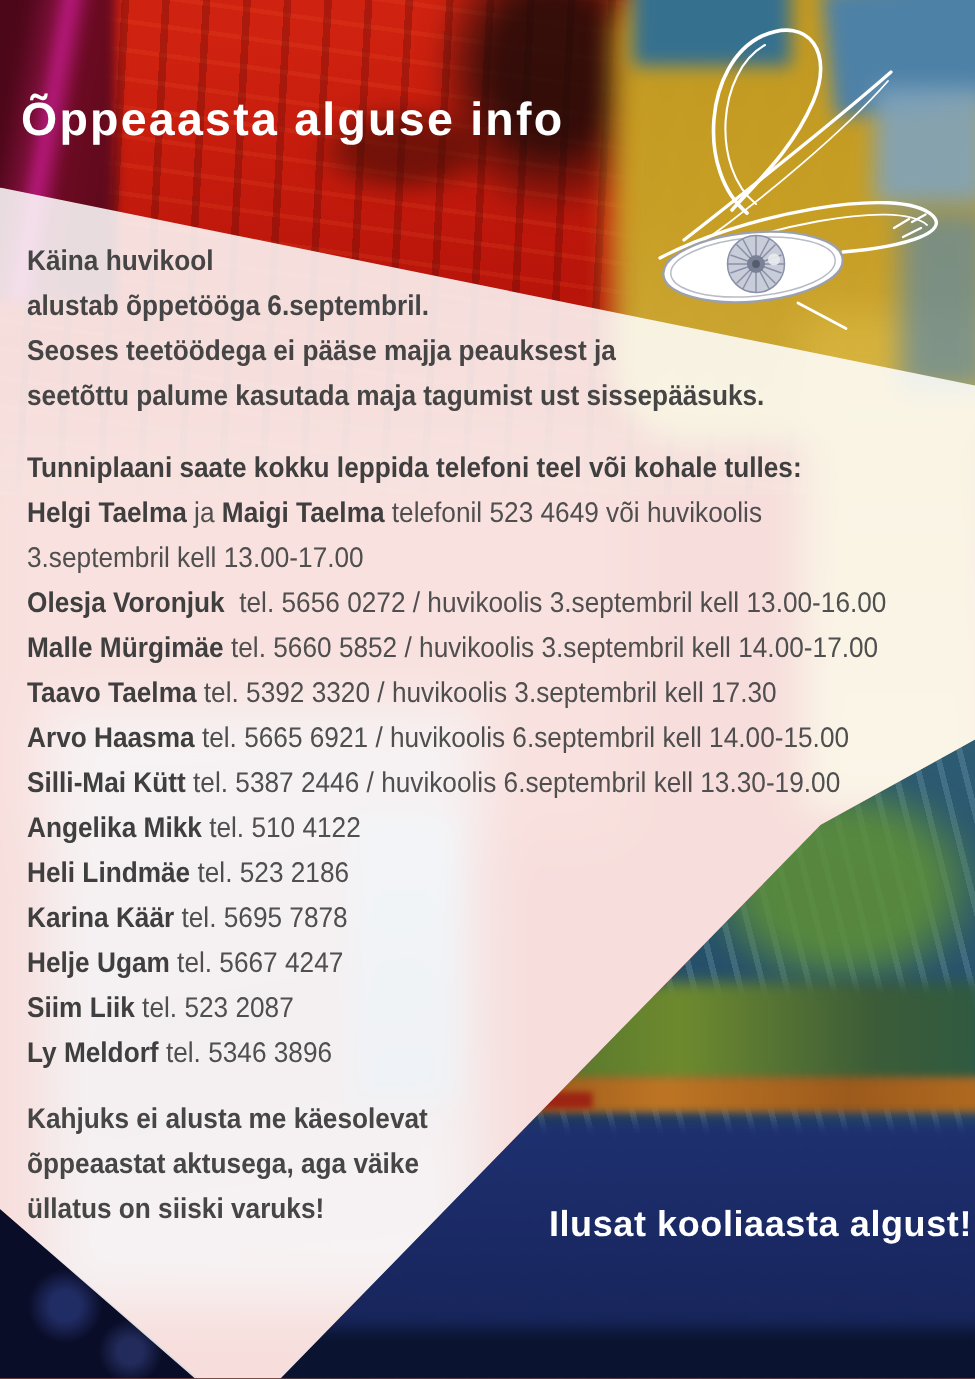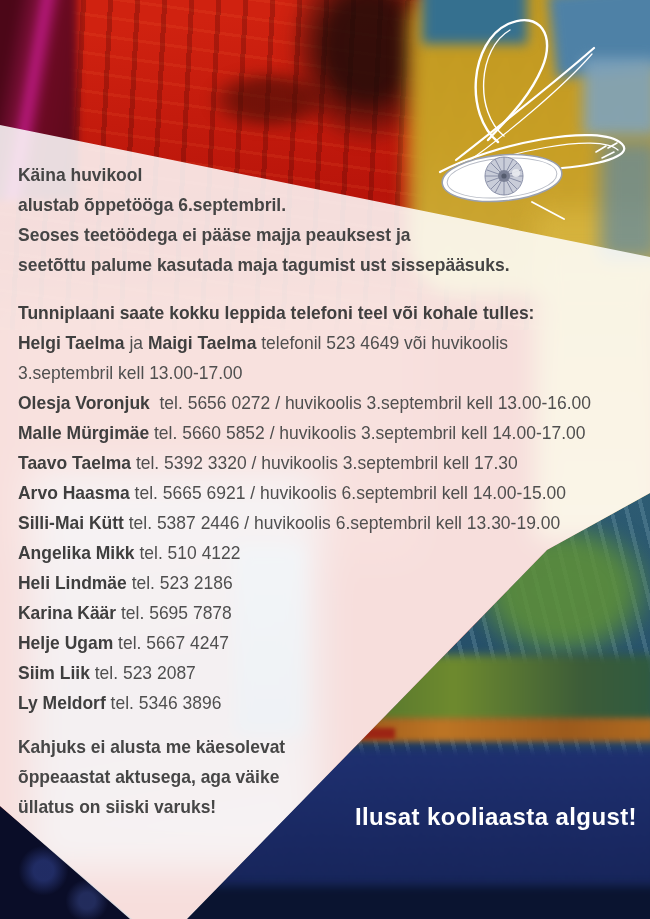--- a/index.html
+++ b/index.html
@@ -78,21 +78,21 @@
   .content{position:absolute;left:18px;top:160px;width:704px;
     transform:scaleX(.92);transform-origin:left top;
     font-size:19px;color:#4f4f4f;}
   .line{line-height:30px;white-space:nowrap;}
   .b{font-weight:700;color:#3f3f3f;}
   .r{font-weight:400;color:#4f4f4f;white-space:pre;}
   .intro .line{font-weight:700;color:#454545;}
   .sched-head{font-weight:700;color:#3f3f3f;margin-top:18px;}
   .closing{margin-top:14px;}
   .closing .line{font-weight:700;color:#464646;}
-  .slogan{position:absolute;right:13px;top:803px;margin:0;color:#fff;
+  .slogan{position:absolute;right:2px;top:803px;margin:0;color:#fff;
     font-size:24px;font-weight:700;letter-spacing:.4px;white-space:nowrap;}
 
   
   .logo{position:absolute;left:412px;top:2px;}
 </style>
 </head>
 <body>
 
 <div class="poster">
 
@@ -142,20 +142,21 @@
     </g>
     <g stroke="#8a90a8" stroke-width="1">
       <circle cx="92" cy="174" r="19" fill="#c9cdd9"></circle>
       <path d="M92 155 V 193 M73 174 H 111 M79 161 L 105 187 M105 161 L 79 187 M83 157 L 101 191 M101 157 L 83 191 M75 168 L 109 180 M109 168 L 75 180"></path>
     </g>
     <circle cx="92" cy="174" r="6" fill="#7a8095"></circle>
     <circle cx="92" cy="174" r="2.6" fill="#555c6e"></circle>
     <circle cx="104" cy="171" r="4" fill="#e9ebf0" opacity=".9"></circle>
   </svg>
 
+  <h1 class="title">Õppeaasta alguse info</h1>
 
   <div class="content">
 
     <div class="intro">
       <div class="line">Käina huvikool</div>
       <div class="line">alustab õppetööga 6.septembril.</div>
       <div class="line">Seoses teetöödega ei pääse majja peauksest ja</div>
       <div class="line">seetõttu palume kasutada maja tagumist ust sissepääsuks.</div>
     </div>
 

